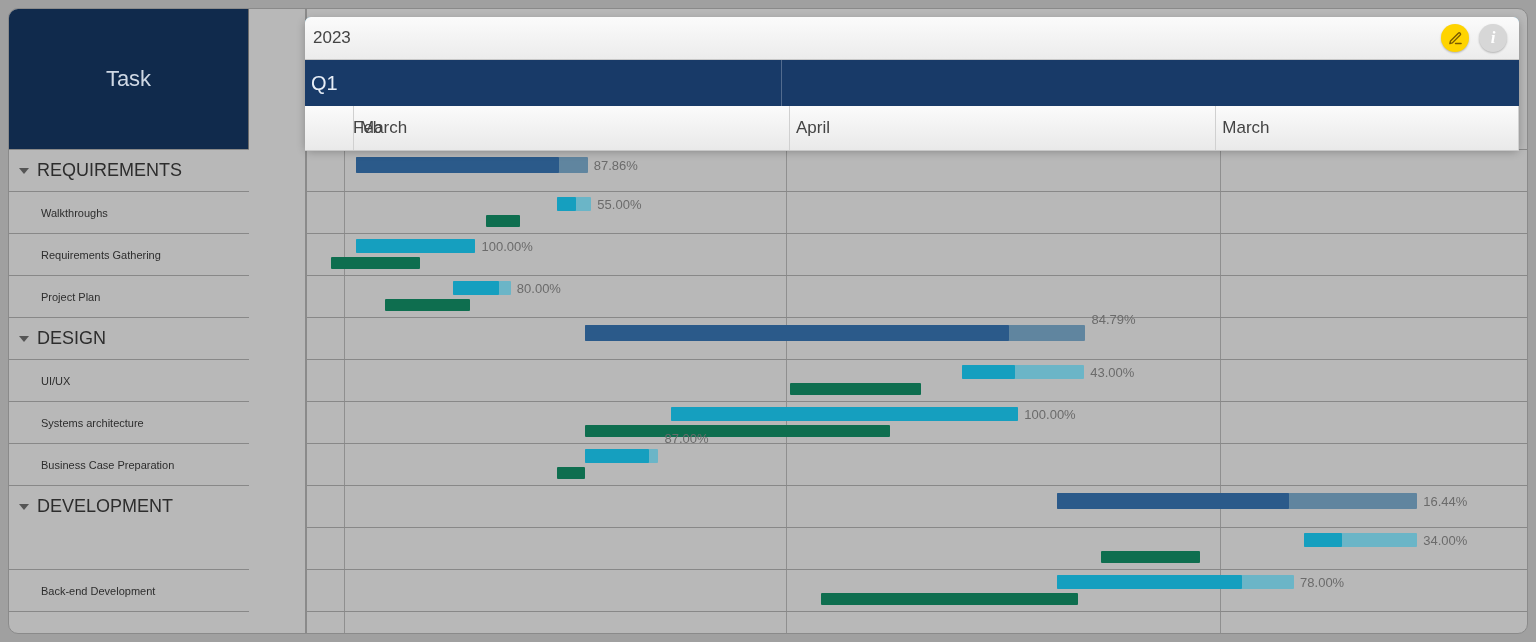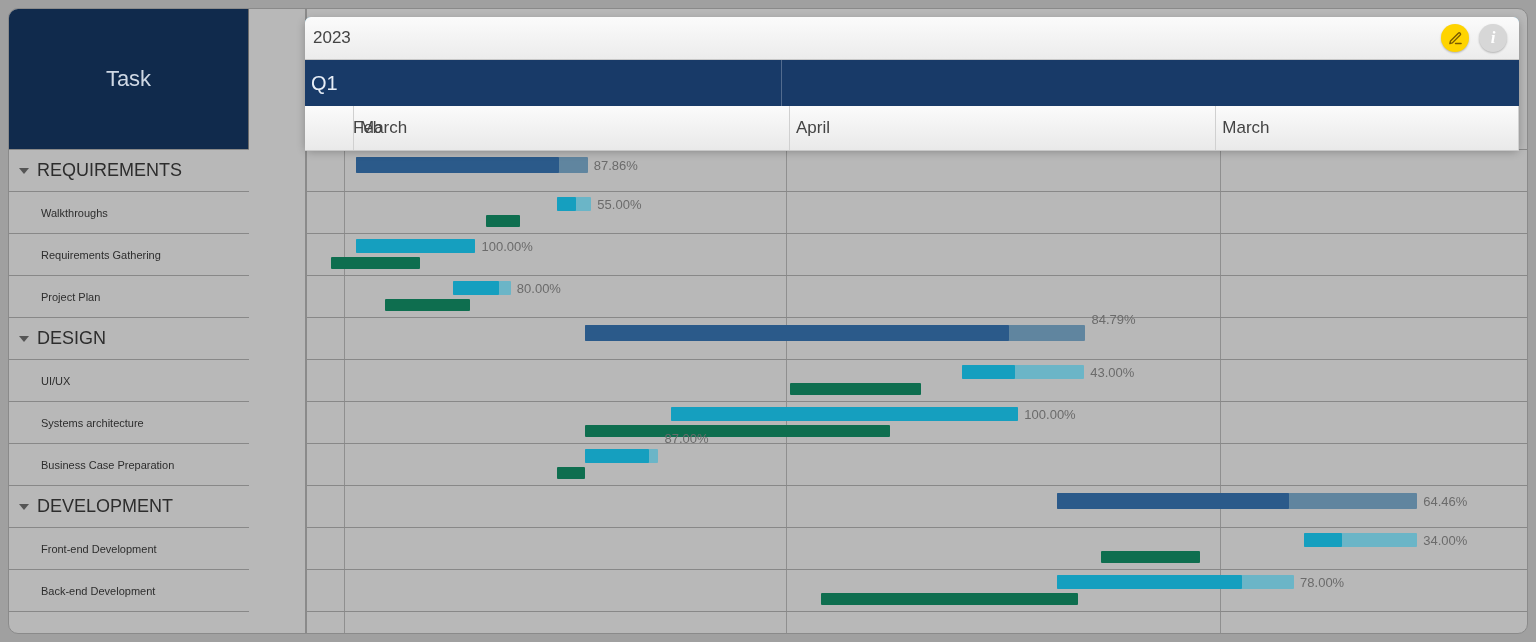--- a/index.html
+++ b/index.html
@@ -248,25 +248,20 @@
           </div>
           <div class="row" style="top: 294px; text-decoration: underline;">
             <div class="task-label child">
               <span>Business Case Preparation</span>
             </div>
           </div>
           <div class="row" style="top: 336px;">
             <div class="task-label group">
               <span class="caret"></span>
               <span>DEVELOPMENT</span>
-            </div>
-          </div>
-          <div class="row" style="top: 378px;">
-            <div class="task-label child">
-              <span>Front-end Development</span>
             </div>
           </div>
           <div class="row" style="top: 420px;">
             <div class="task-label child">
               <span>Back-end Development</span>
             </div>
           </div>
           <div class="row" style="top: 462px; height: 1px;"></div>
         </div>
     </div>
@@ -314,21 +309,21 @@
         <div class="pct-label" style="left: 58.8%; top: 265px;">100.00%</div>
         <div class="bar p2" style="left: 22.8%; width: 25%; top: 276px; height: 12px;"></div>
         <div class="row" style="top: 294px;"></div>
         <div class="bar p1-bg" style="left: 22.8%; width: 6%; top: 300px;"></div>
         <div class="bar p1-fg" style="left: 22.8%; width: 5.22%; top: 300px;"></div>
         <div class="pct-label" style="left: 29.3%; top: 289px;">87.00%</div>
         <div class="bar p2" style="left: 20.5%; width: 2.3%; top: 318px; height: 12px;"></div>
         <div class="row" style="top: 336px;"></div>
         <div class="bar group-bg" style="left: 61.5%; width: 29.5%; top: 344px;"></div>
         <div class="bar group-fg" style="left: 61.5%; width: 19.0157%; top: 344px;"></div>
-        <div class="pct-label" style="left: 91.5%; top: 352px;">64.46%</div>
+        <div class="pct-label" style="left: 91.5%; top: 352px;">16.44%</div>
         <div class="row" style="top: 378px;"></div>
         <div class="bar p1-bg" style="left: 81.7%; width: 9.3%; top: 384px;"></div>
         <div class="bar p1-fg" style="left: 81.7%; width: 3.162%; top: 384px;"></div>
         <div class="pct-label" style="left: 91.5%; top: 391px; text-align: right;">34.00%</div>
         <div class="bar p2" style="left: 65.1%; width: 8.1%; top: 402px; height: 12px;"></div>
         <div class="row" style="top: 420px;"></div>
         <div class="bar p1-bg" style="left: 61.5%; width: 19.4%; top: 426px;"></div>
         <div class="bar p1-fg" style="left: 61.5%; width: 15.132%; top: 426px;"></div>
         <div class="pct-label" style="left: 81.4%; top: 433px;">78.00%</div>
         <div class="bar p2" style="left: 42.1%; width: 21.1%; top: 444px; height: 12px;"></div>

